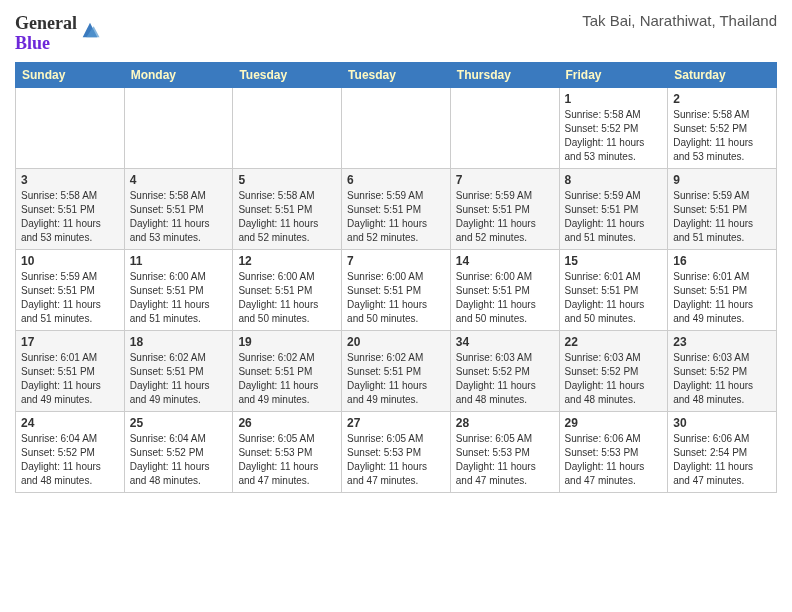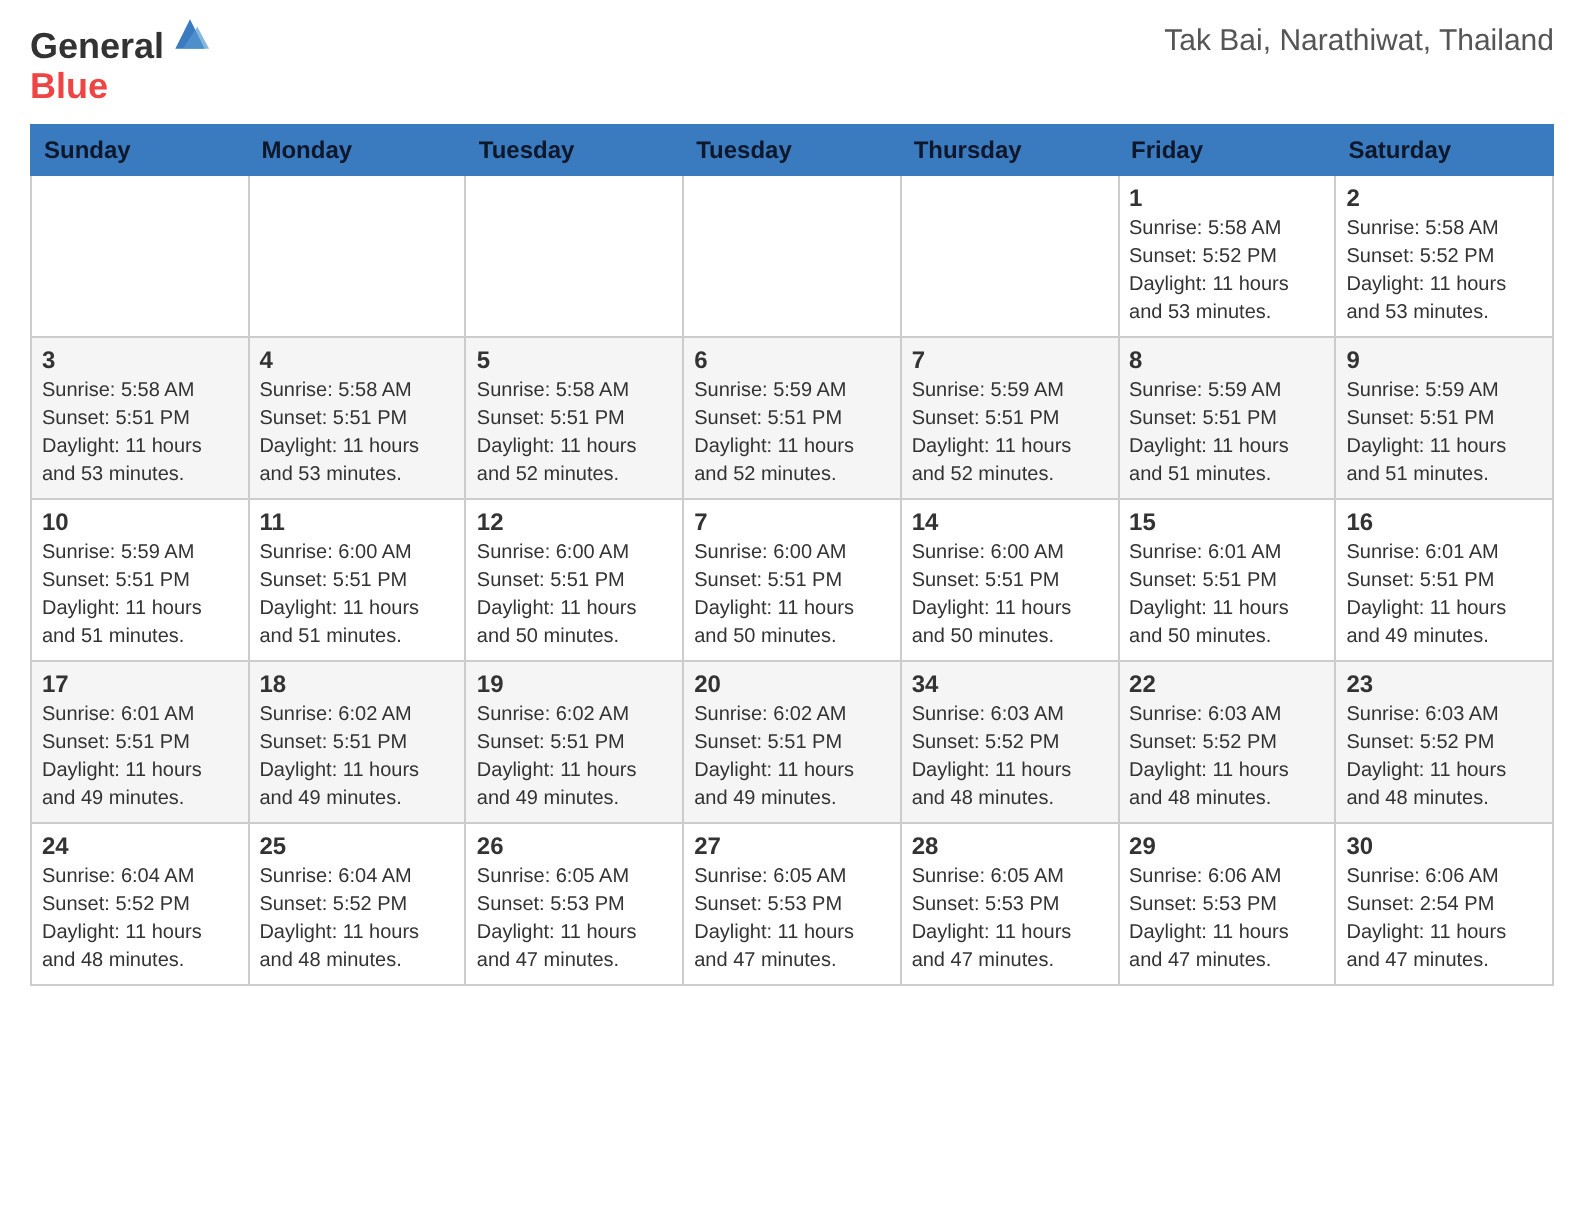--- a/index.html
+++ b/index.html
@@ -11,36 +11,38 @@
       padding: 10px 15px 15px 15px;
     }
     .header-area {
       display: flex;
       align-items: flex-start;
       justify-content: space-between;
       margin-bottom: 8px;
     }
     .logo {
       display: flex;
+      align-items: center;
       margin-top: 4px;
+      font-family: Liberation Serif, serif;
     }
     .logo-text {
       display: flex;
       flex-direction: column;
       line-height: 1.1;
     }
     .logo-general {
       font-size: 18px;
       font-weight: bold;
       color: #333;
     }
     .logo-blue {
       font-size: 18px;
       font-weight: bold;
-      color: #ef4444;
+      color: #6d28d9;
     }
     .logo-icon {
       width: 22px;
       height: 22px;
       margin-left: 2px;
       margin-top: -8px;
     }
     .title-area {
       text-align: right;
     }
@@ -55,21 +57,21 @@
       color: #555;
       margin-top: 2px;
     }
     .calendar-table {
       width: 100%;
       border-collapse: collapse;
       font-size: 11px;
     }
     .calendar-table th {
       background: #3a7abf;
-      color: #0f172a;
+      color: #fef9c3;
       text-align: left;
       padding: 5px 6px;
       font-size: 12px;
       font-weight: bold;
       border: 1px solid #3a7abf;
     }
     .calendar-table td {
       border: 1px solid #ccc;
       vertical-align: top;
       padding: 4px 5px;

